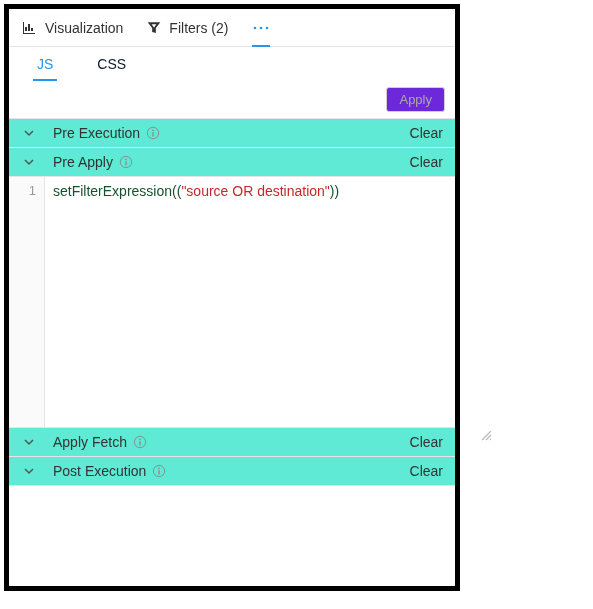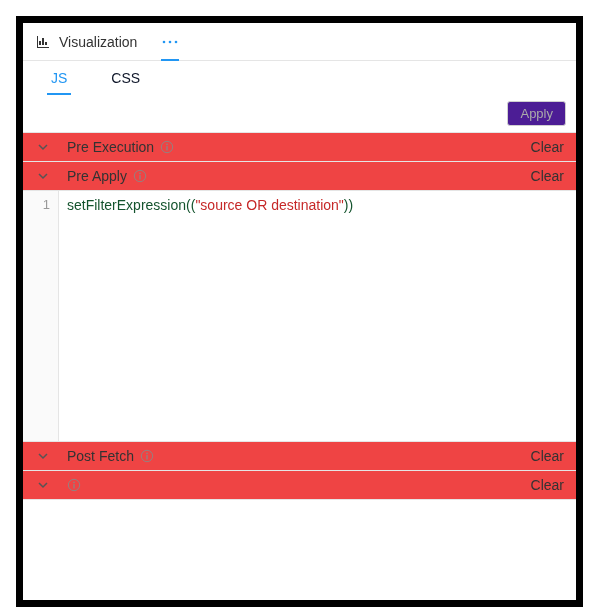--- a/index.html
+++ b/index.html
@@ -4,23 +4,23 @@
   <style>
     * { box-sizing: border-box; margin: 0; padding: 0; }
     body {
       font-family: -apple-system, BlinkMacSystemFont, "Segoe UI", Helvetica, Arial, sans-serif;
       font-size: 14px;
       background: #fff;
       color: #333;
       width: 593px;
     }
     .panel {
-      border: 7px solid #000000;
-      width: 567px;
-      margin: 16px;
+      border: 5px solid #000000;
+      width: 456px;
+      margin: 4px;
     }
     .main-tabs {
       display: flex;
       align-items: center;
       border-bottom: 1px solid #e5e5e5;
       padding: 0 12px;
       gap: 24px;
       height: 38px;
     }
     .main-tab {
@@ -78,36 +78,36 @@
       background: #2196f3;
     }
     .apply-row {
       display: flex;
       justify-content: flex-end;
       padding: 6px 10px;
       border-bottom: 1px solid #e5e5e5;
     }
     .apply-btn {
       border: 1px solid #d0d0d0;
-      background: #4c1d95;
+      background: #6d28d9;
       color: #aaa;
       padding: 4px 12px;
       border-radius: 3px;
       font-size: 13px;
       cursor: default;
     }
     .section {
       border-bottom: 1px solid #e5e5e5;
     }
     .section-header {
       display: flex;
       align-items: center;
       gap: 8px;
       padding: 6px 12px 6px 14px;
-      background: #ef4444;
+      background: #5eead4;
     }
     .chevron {
       width: 12px;
       display: inline-flex;
       cursor: pointer;
     }
     .section-title {
       color: #333;
       flex: 1;
       display: flex;
@@ -168,20 +168,28 @@
 
   <div class="main-tabs">
     <div class="main-tab">
       <span class="icon">
         <svg width="16" height="16" viewBox="0 0 16 16">
             <path d="M2 2v12h12v-1H3V2H2zm2 9V7h2v4H4zm3 0V4h2v7H7zm3 0V8h2v3h-2z" fill="#333"></path>
           </svg>
       </span>
       <span>Visualization</span>
     </div>
+    <div class="main-tab">
+      <span class="icon">
+        <svg width="14" height="14" viewBox="0 0 16 16">
+            <path d="M2 2h12l-4.5 6v5l-3-1V8L2 2zm2 1l3.5 5v4l1 .3V8L12 3H4z" fill="none" stroke="#333" stroke-width="1.2"></path>
+          </svg>
+      </span>
+      <span>Filters (2)</span>
+    </div>
     <div class="main-tab overflow">
       <span class="icon">
         <svg width="18" height="16" viewBox="0 0 18 16">
             <circle cx="3" cy="8" r="1.3" fill="#2196f3"></circle>
             <circle cx="9" cy="8" r="1.3" fill="#2196f3"></circle>
             <circle cx="15" cy="8" r="1.3" fill="#2196f3"></circle>
           </svg>
       </span>
     </div>
   </div>
@@ -254,41 +262,42 @@
   </div>
 
   <div class="section">
     <div class="section-header">
       <span class="chevron">
         <svg width="12" height="12" viewBox="0 0 12 12">
             <path d="M2 4l4 4 4-4" fill="none" stroke="#555" stroke-width="1.5"></path>
           </svg>
       </span>
       <span class="section-title">
-        <span>Post Fetch</span>
+        <span>Apply Fetch</span>
         <span class="info-icon">
           <svg width="14" height="14" viewBox="0 0 16 16">
               <circle cx="8" cy="8" r="6.5" fill="none" stroke="#888" stroke-width="1"></circle>
               <circle cx="8" cy="5" r="0.9" fill="#888"></circle>
               <rect x="7.3" y="7" width="1.4" height="5" fill="#888"></rect>
             </svg>
         </span>
       </span>
       <span class="clear-link">Clear</span>
     </div>
   </div>
 
   <div class="section">
     <div class="section-header">
       <span class="chevron">
         <svg width="12" height="12" viewBox="0 0 12 12">
             <path d="M2 4l4 4 4-4" fill="none" stroke="#555" stroke-width="1.5"></path>
           </svg>
       </span>
       <span class="section-title">
+        <span>Post Execution</span>
         <span class="info-icon">
           <svg width="14" height="14" viewBox="0 0 16 16">
               <circle cx="8" cy="8" r="6.5" fill="none" stroke="#888" stroke-width="1"></circle>
               <circle cx="8" cy="5" r="0.9" fill="#888"></circle>
               <rect x="7.3" y="7" width="1.4" height="5" fill="#888"></rect>
             </svg>
         </span>
       </span>
       <span class="clear-link">Clear</span>
     </div>

